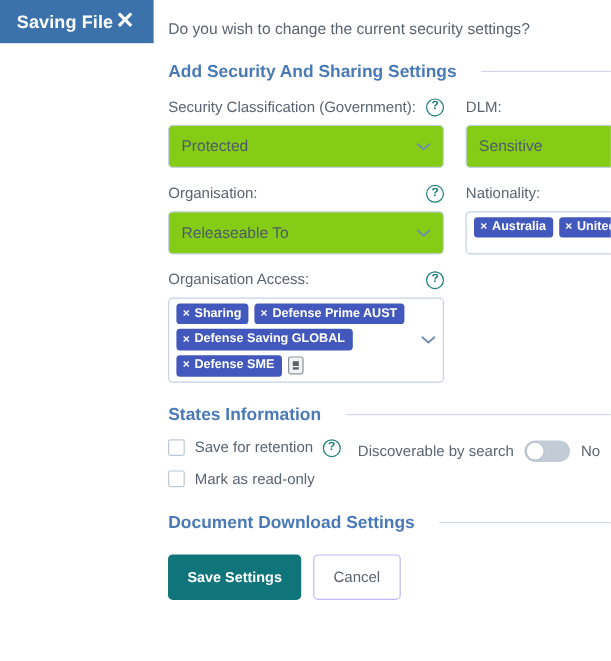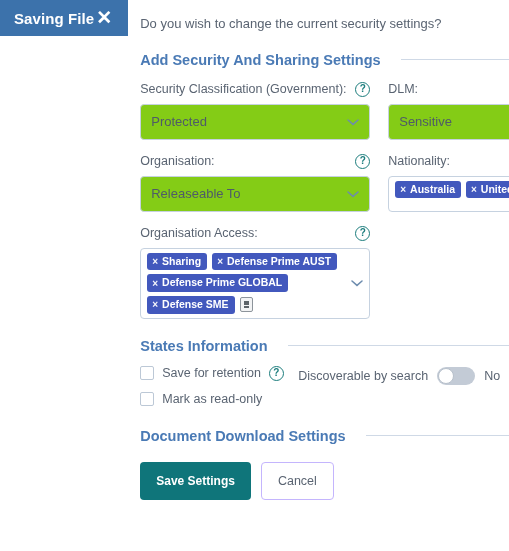--- a/index.html
+++ b/index.html
@@ -399,21 +399,21 @@
             <span class="chip">
               <span class="chip-x">×</span>
               <span>Sharing</span>
             </span>
             <span class="chip">
               <span class="chip-x">×</span>
               <span>Defense Prime AUST</span>
             </span>
             <span class="chip">
               <span class="chip-x">×</span>
-              <span>Defense Prime GLOBAL</span>
+              <span>Defense Saving GLOBAL</span>
             </span>
             <span class="chip">
               <span class="chip-x">×</span>
               <span>Defense SME</span>
             </span>
             <span class="list-icon ms-inline-icon"></span>
           </span>
           <span class="ms-right centered">
             <span class="caret">
               <svg width="12" height="8" viewBox="0 0 12 8">

